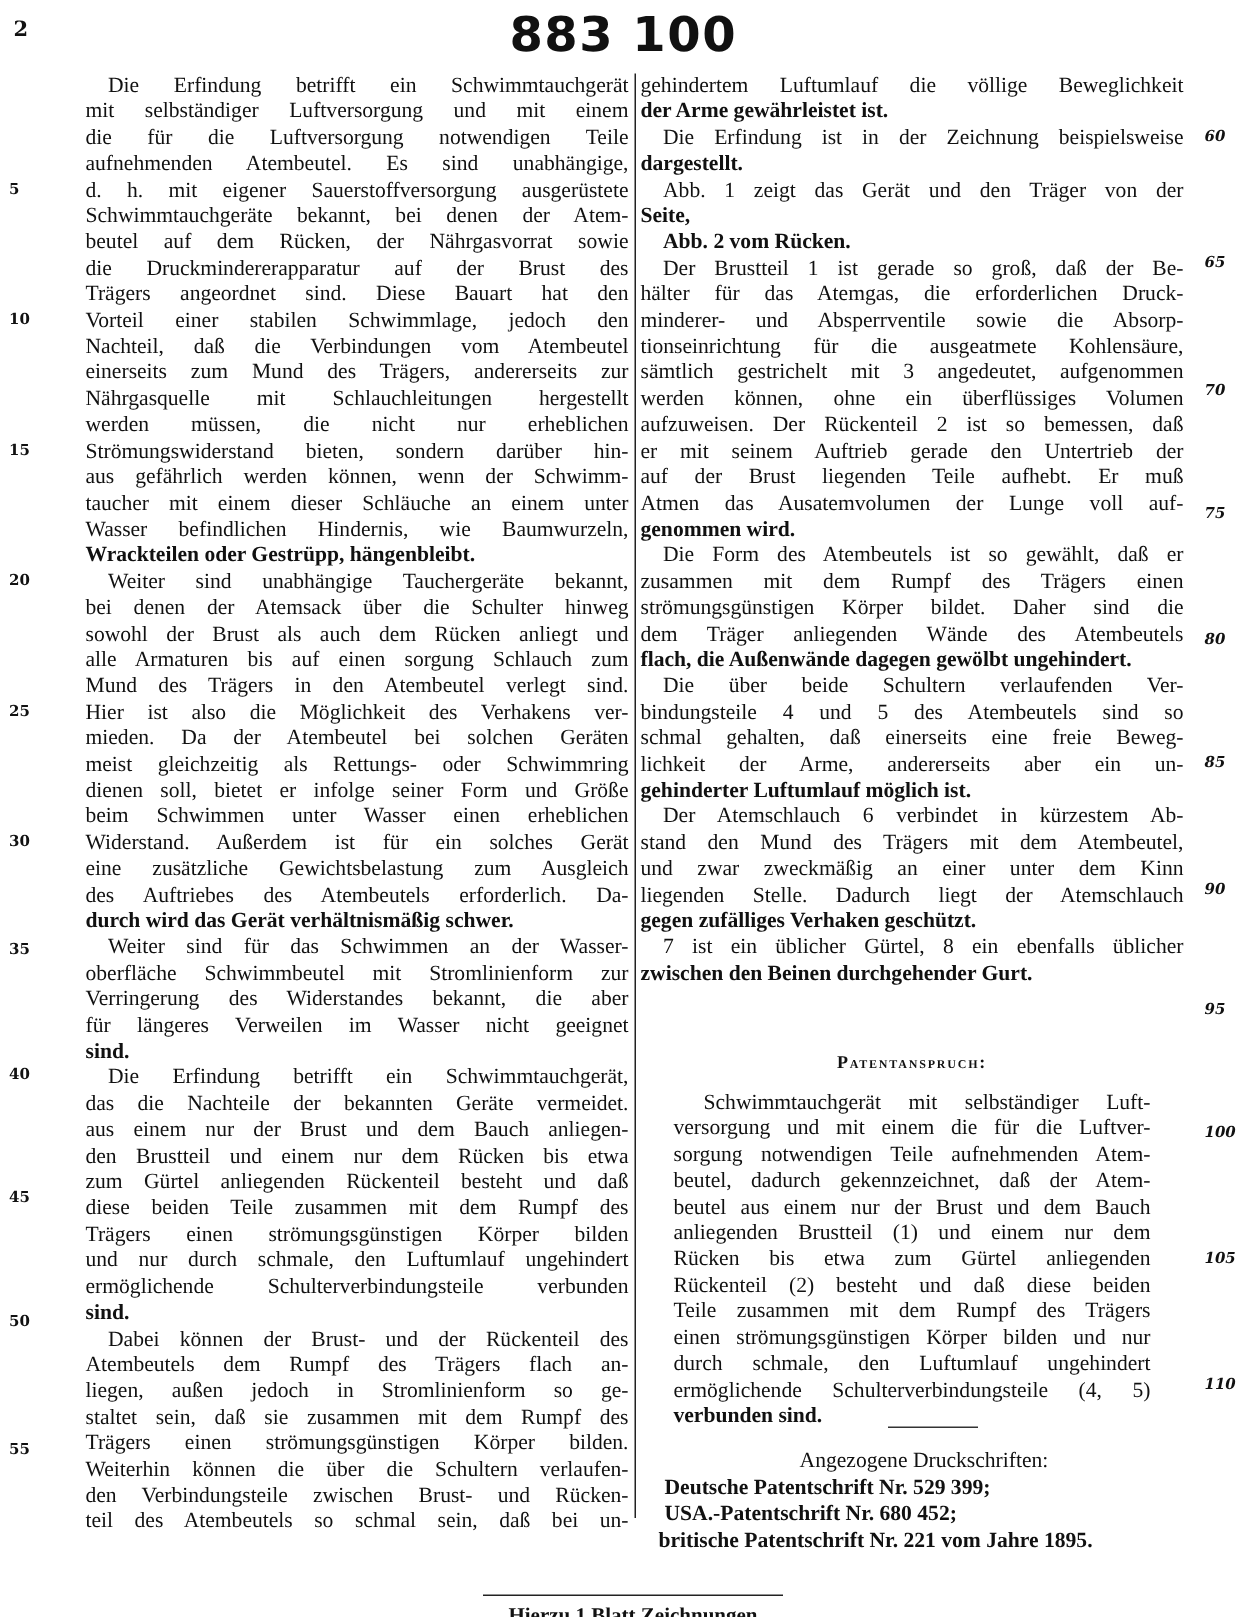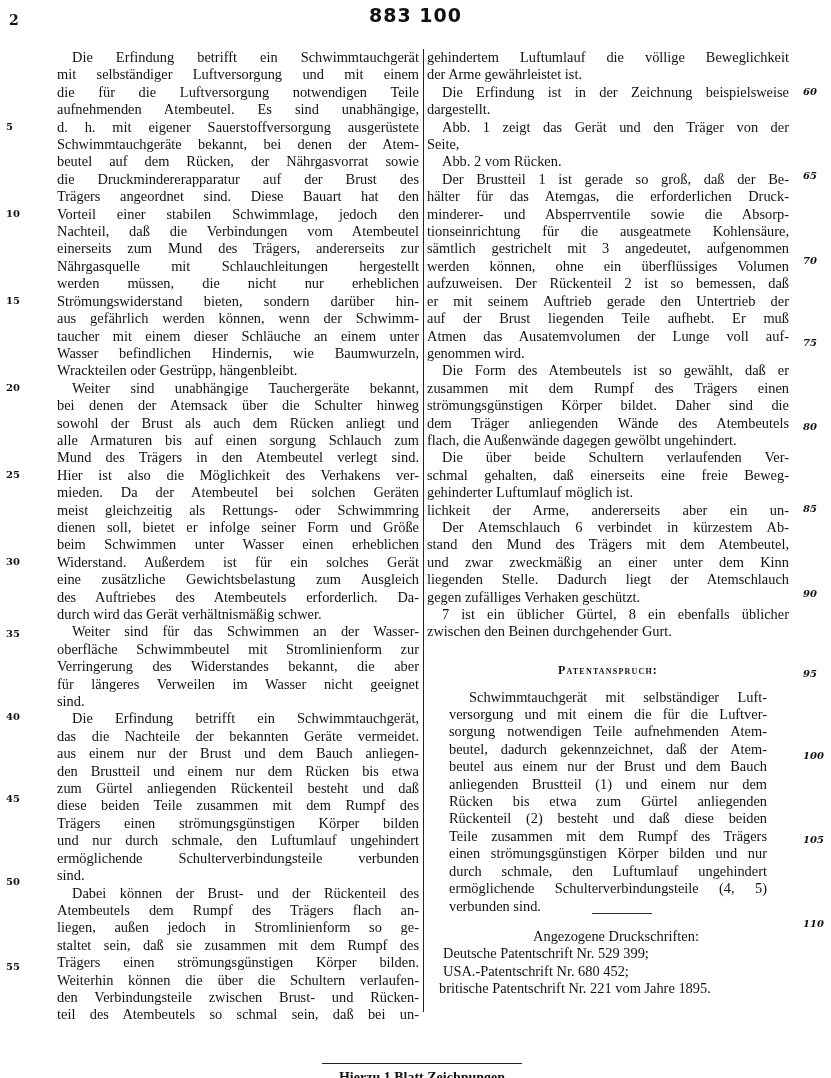--- a/index.html
+++ b/index.html
@@ -7,36 +7,36 @@
     width: 831px; height: 1078px; position: relative; overflow: hidden;
     font-family: "Liberation Serif", "DejaVu Serif", serif;
     color: #111;
   }
   .page-num {
     position: absolute; left: 9px; top: 12px;
     font-family: "DejaVu Serif", serif; font-weight: bold; font-size: 14px;
   }
   .patent-no {
     position: absolute; left: 0; width: 831px; top: 4px; text-align: center;
-    font-family: "DejaVu Sans", sans-serif; font-size: 19px; font-weight: bold; letter-spacing: 1px;
+    font-family: "DejaVu Sans", sans-serif; font-size: 32px; font-weight: bold; letter-spacing: 1px;
   }
   .col {
     position: absolute; top: 49px;
     font-size: 14.4px; line-height: 17.42px;
   }
   .col-left { left: 57px; width: 362px; }
   .col-right { left: 427px; width: 362px; }
   .divider {
     position: absolute; left: 423px; top: 49px; width: 1px; height: 963px; background: #222;
   }
   .line {
     display: block; white-space: nowrap; text-align: justify; text-align-last: justify;
     height: 17.42px; overflow: visible;
   }
-  .line.last { text-align-last: left; }
+  .line.last { text-align-last: left; font-weight: bold; }
   .line.ind { text-indent: 15px; }
   .line.center { text-align: center; text-align-last: center; }
   .ln {
     position: absolute; font-size: 10px; font-weight: bold;
     font-family: "DejaVu Serif", serif;
   }
   .ln-left { left: 6px; }
   .ln-right { left: 803px; font-style: italic; }
   .heading-claim {
     font-variant: small-caps; letter-spacing: 1.2px; font-size: 12px; font-weight: bold;
@@ -162,32 +162,33 @@
   <span class="line">er mit seinem Auftrieb gerade den Untertrieb der</span>
   <span class="line">auf der Brust liegenden Teile aufhebt. Er muß</span>
   <span class="line">Atmen das Ausatemvolumen der Lunge voll auf-</span>
   <span class="line last">genommen wird.</span>
   <span class="line ind">Die Form des Atembeutels ist so gewählt, daß er</span>
   <span class="line">zusammen mit dem Rumpf des Trägers einen</span>
   <span class="line">strömungsgünstigen Körper bildet. Daher sind die</span>
   <span class="line">dem Träger anliegenden Wände des Atembeutels</span>
   <span class="line last">flach, die Außenwände dagegen gewölbt ungehindert.</span>
   <span class="line ind">Die über beide Schultern verlaufenden Ver-</span>
+  <span class="line">bindungsteile 4 und 5 des Atembeutels sind so</span>
   <span class="line">schmal gehalten, daß einerseits eine freie Beweg-</span>
+  <span class="line">lichkeit der Arme, andererseits aber ein un-</span>
   <span class="line last">gehinderter Luftumlauf möglich ist.</span>
-  <span class="line">lichkeit der Arme, andererseits aber ein un-</span>
   <span class="line ind">Der Atemschlauch 6 verbindet in kürzestem Ab-</span>
   <span class="line">stand den Mund des Trägers mit dem Atembeutel,</span>
   <span class="line">und zwar zweckmäßig an einer unter dem Kinn</span>
   <span class="line">liegenden Stelle. Dadurch liegt der Atemschlauch</span>
   <span class="line last">gegen zufälliges Verhaken geschützt.</span>
   <span class="line ind">7 ist ein üblicher Gürtel, 8 ein ebenfalls üblicher</span>
   <span class="line last">zwischen den Beinen durchgehender Gurt.</span>
   <span class="line"></span>
-  <span class="line center" style="margin-top:3px;"><span class="heading-claim">Patentanspruch:</span></span>
+  <span class="line center" style="margin-top:24px;"><span class="heading-claim">Patentanspruch:</span></span>
   <span class="line" style="height:10px"></span>
   <div class="claim">
     <span class="line ind">Schwimmtauchgerät mit selbständiger Luft-</span>
     <span class="line">versorgung und mit einem die für die Luftver-</span>
     <span class="line">sorgung notwendigen Teile aufnehmenden Atem-</span>
     <span class="line">beutel, dadurch gekennzeichnet, daß der Atem-</span>
     <span class="line">beutel aus einem nur der Brust und dem Bauch</span>
     <span class="line">anliegenden Brustteil (1) und einem nur dem</span>
     <span class="line">Rücken bis etwa zum Gürtel anliegenden</span>
     <span class="line">Rückenteil (2) besteht und daß diese beiden</span>

